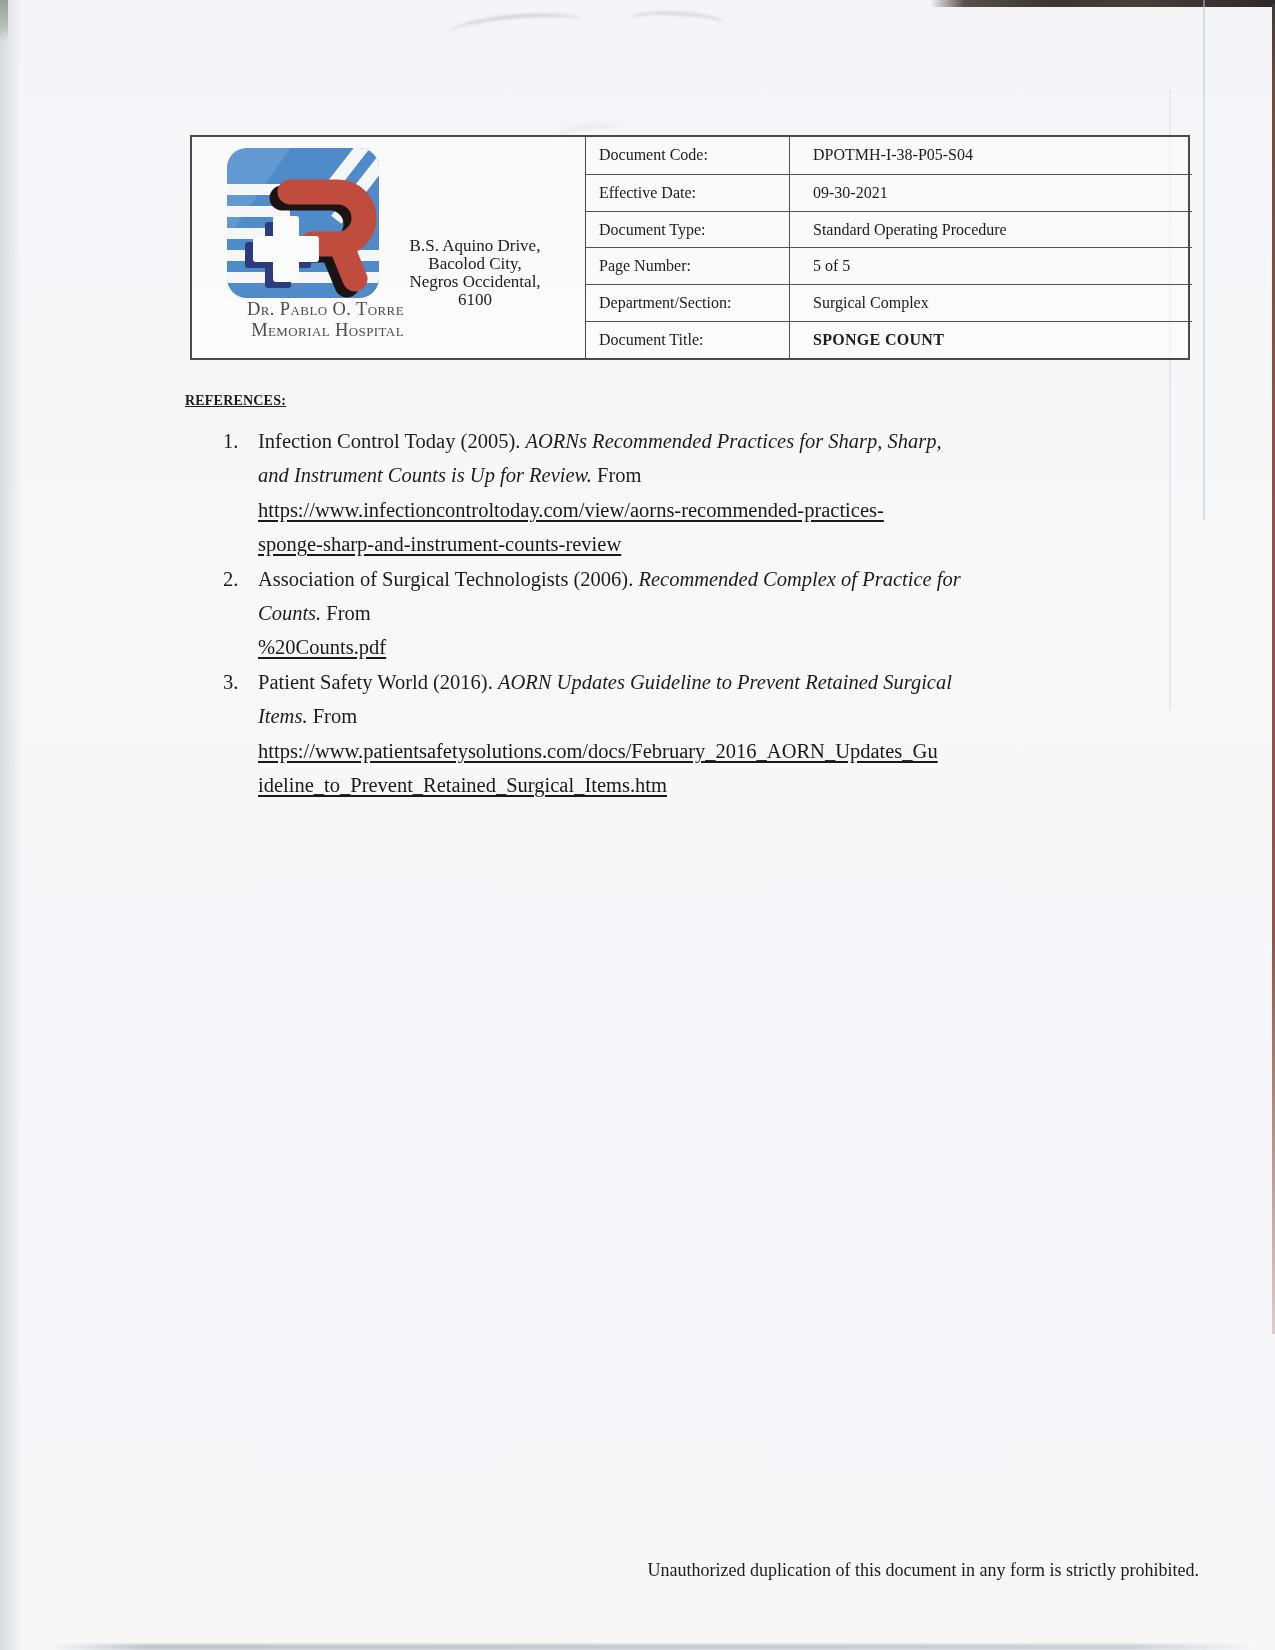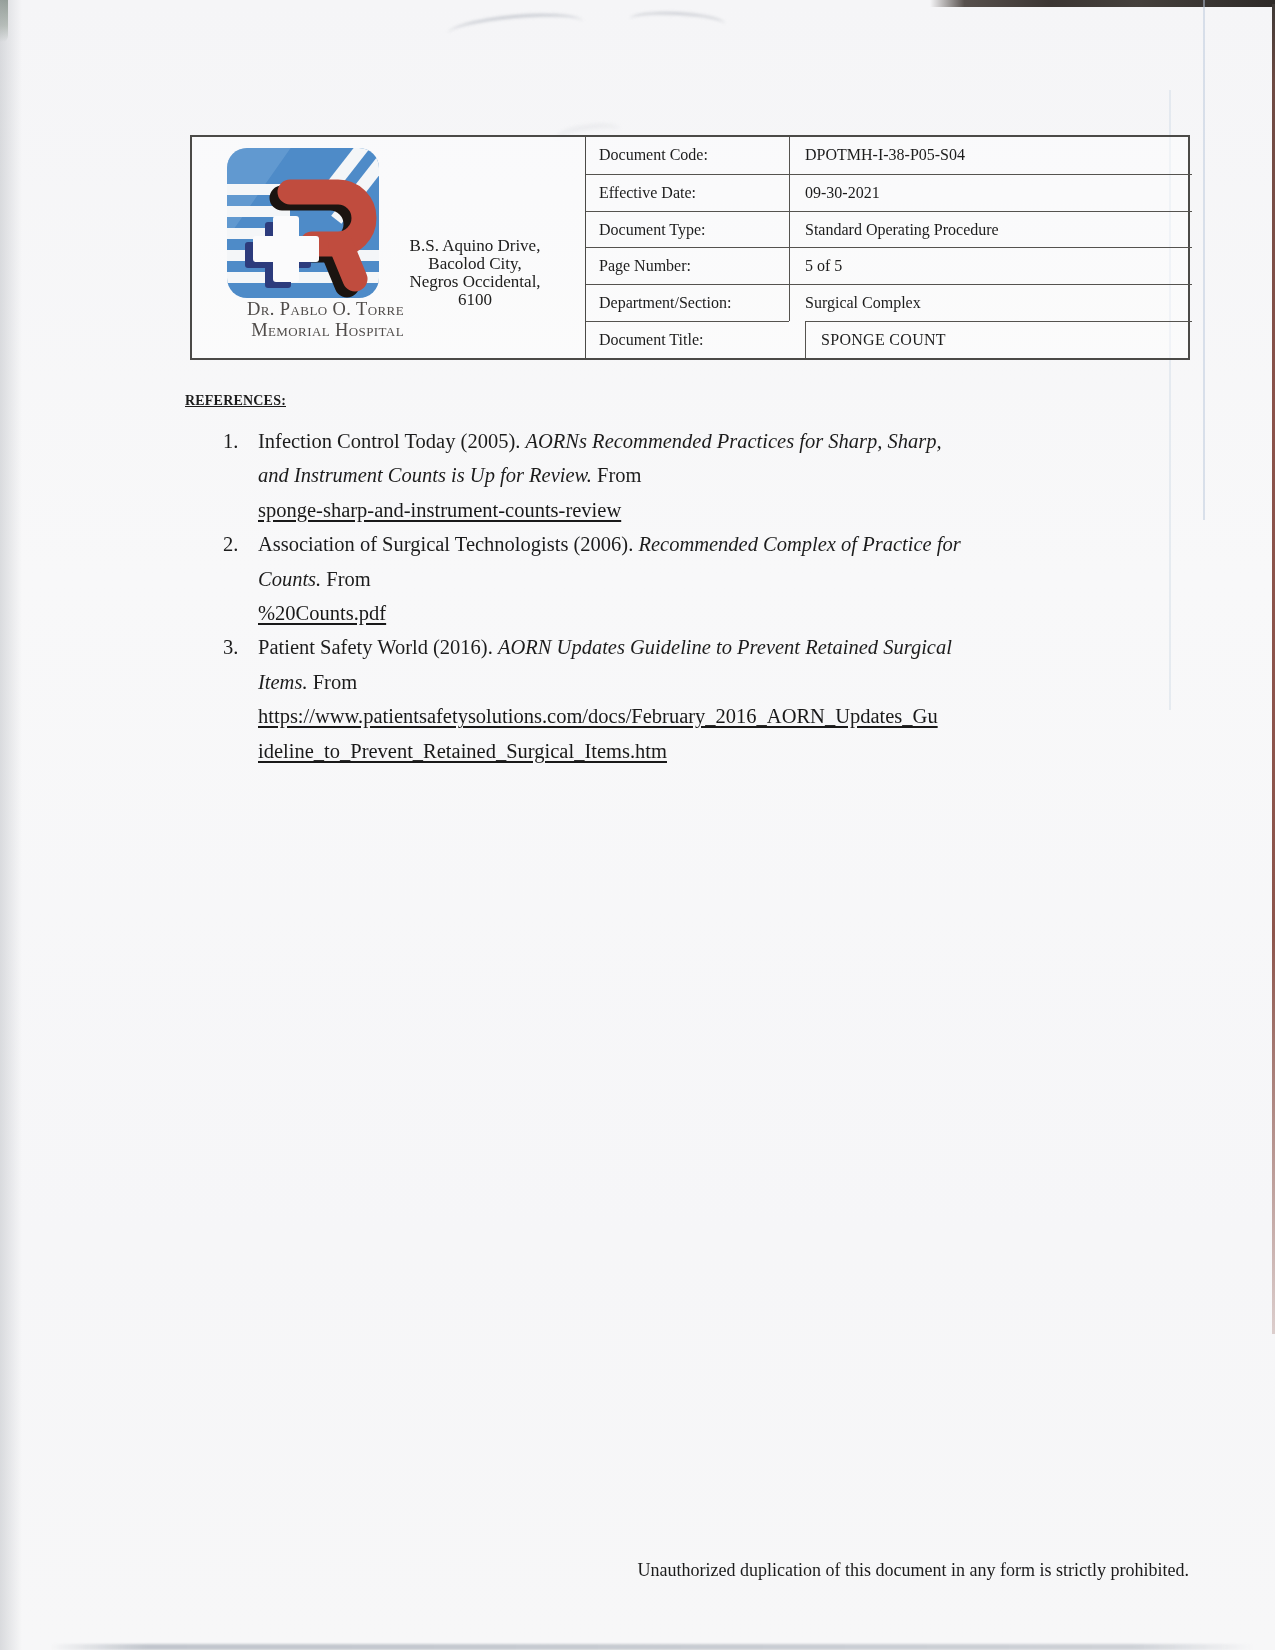--- a/index.html
+++ b/index.html
@@ -33,41 +33,41 @@
   
   .doc-table {
     position:absolute; left:190px; top:135px; width:1000px; height:225px;
     display:grid; grid-template-columns:394px 203px 403px; grid-template-rows:repeat(6,1fr);
     border:2px solid #4b4a47; box-sizing:border-box; background:rgba(255,255,255,.45);
   }
   .logo-cell { grid-row:1 / 7; grid-column:1; position:relative; border-right:1.5px solid #4b4a47; }
   .cell { display:flex; align-items:center; box-sizing:border-box; border-top:1.4px solid #55534f; font-size:16px; }
   .cell.r0 { border-top:none; }
   .cell.label { padding-left:13px; }
-  .cell.value { border-left:1.4px solid #55534f; padding-left:15px; }
-  .cell.value.title-value { font-weight:normal; letter-spacing:.3px;margin-left:16px; }
+  .cell.value { border-left:1.4px solid #55534f; padding-left:23px; }
+  .cell.value.title-value { font-weight:bold; letter-spacing:.3px; }
 
   .logo-img { position:absolute; left:32px; top:9px; }
   .hospital-name { position:absolute; left:10px; top:162px; width:202px; text-align:right;
     font-variant:small-caps; font-size:18.5px; line-height:20.5px; color:#4f4b49; letter-spacing:.4px; }
   .hospital-address { position:absolute; left:212px; top:100px; width:142px; text-align:center;
     font-size:17px; line-height:18px; color:#20201f; }
 
   
   .ref-heading { position:absolute; left:185px; top:393px; font-size:14px; font-weight:bold;
     text-decoration:underline; letter-spacing:.2px; }
   .ref-list { position:absolute; left:183px; top:424px; width:945px; font-size:20.5px; line-height:34.4px; }
   .ref-item { position:relative; padding-left:75px; }
   .ref-num { position:absolute; left:40px; top:0; }
   .ref-line { white-space:nowrap; }
   .seg-italic { font-style:italic; }
   .seg-link { text-decoration:underline; color:#191919; text-underline-offset:3px; }
 
   
-  .footer-note { position:absolute; top:1560px; right:86px; font-size:18px; color:#1b1b1b; }
+  .footer-note { position:absolute; top:1560px; right:76px; font-size:18px; color:#1b1b1b; }
 </style>
 </head>
 <body>
 
 <div class="page">
 
   <div class="edge-top"></div>
   <div class="edge-right"></div>
   <div class="edge-topleft"></div>
   <div class="edge-left-shade"></div>
@@ -143,20 +143,21 @@
     <div class="cell label">Document Title:</div>
     <div class="cell value title-value">SPONGE COUNT</div>
   </div>
 
   <div class="ref-heading">REFERENCES:</div>
   <div class="ref-list">
       <div class="ref-item">
         <span class="ref-num">1.</span>
         <div class="ref-line"><span class="seg-normal">Infection Control Today (2005). </span><span class="seg-italic">AORNs Recommended Practices for Sharp, Sharp,</span></div>
         <div class="ref-line"><span class="seg-italic">and Instrument Counts is Up for Review.</span><span class="seg-normal"> From</span></div>
+        <div class="ref-line"><span class="seg-link">https://www.infectioncontroltoday.com/view/aorns-recommended-practices-</span></div>
         <div class="ref-line"><span class="seg-link">sponge-sharp-and-instrument-counts-review</span></div>
       </div>
       <div class="ref-item">
         <span class="ref-num">2.</span>
         <div class="ref-line"><span class="seg-normal">Association of Surgical Technologists (2006). </span><span class="seg-italic">Recommended Complex of Practice for</span></div>
         <div class="ref-line"><span class="seg-italic">Counts.</span><span class="seg-normal"> From</span></div>
         <div class="ref-line"><span class="seg-link">%20Counts.pdf</span></div>
       </div>
       <div class="ref-item">
         <span class="ref-num">3.</span>

